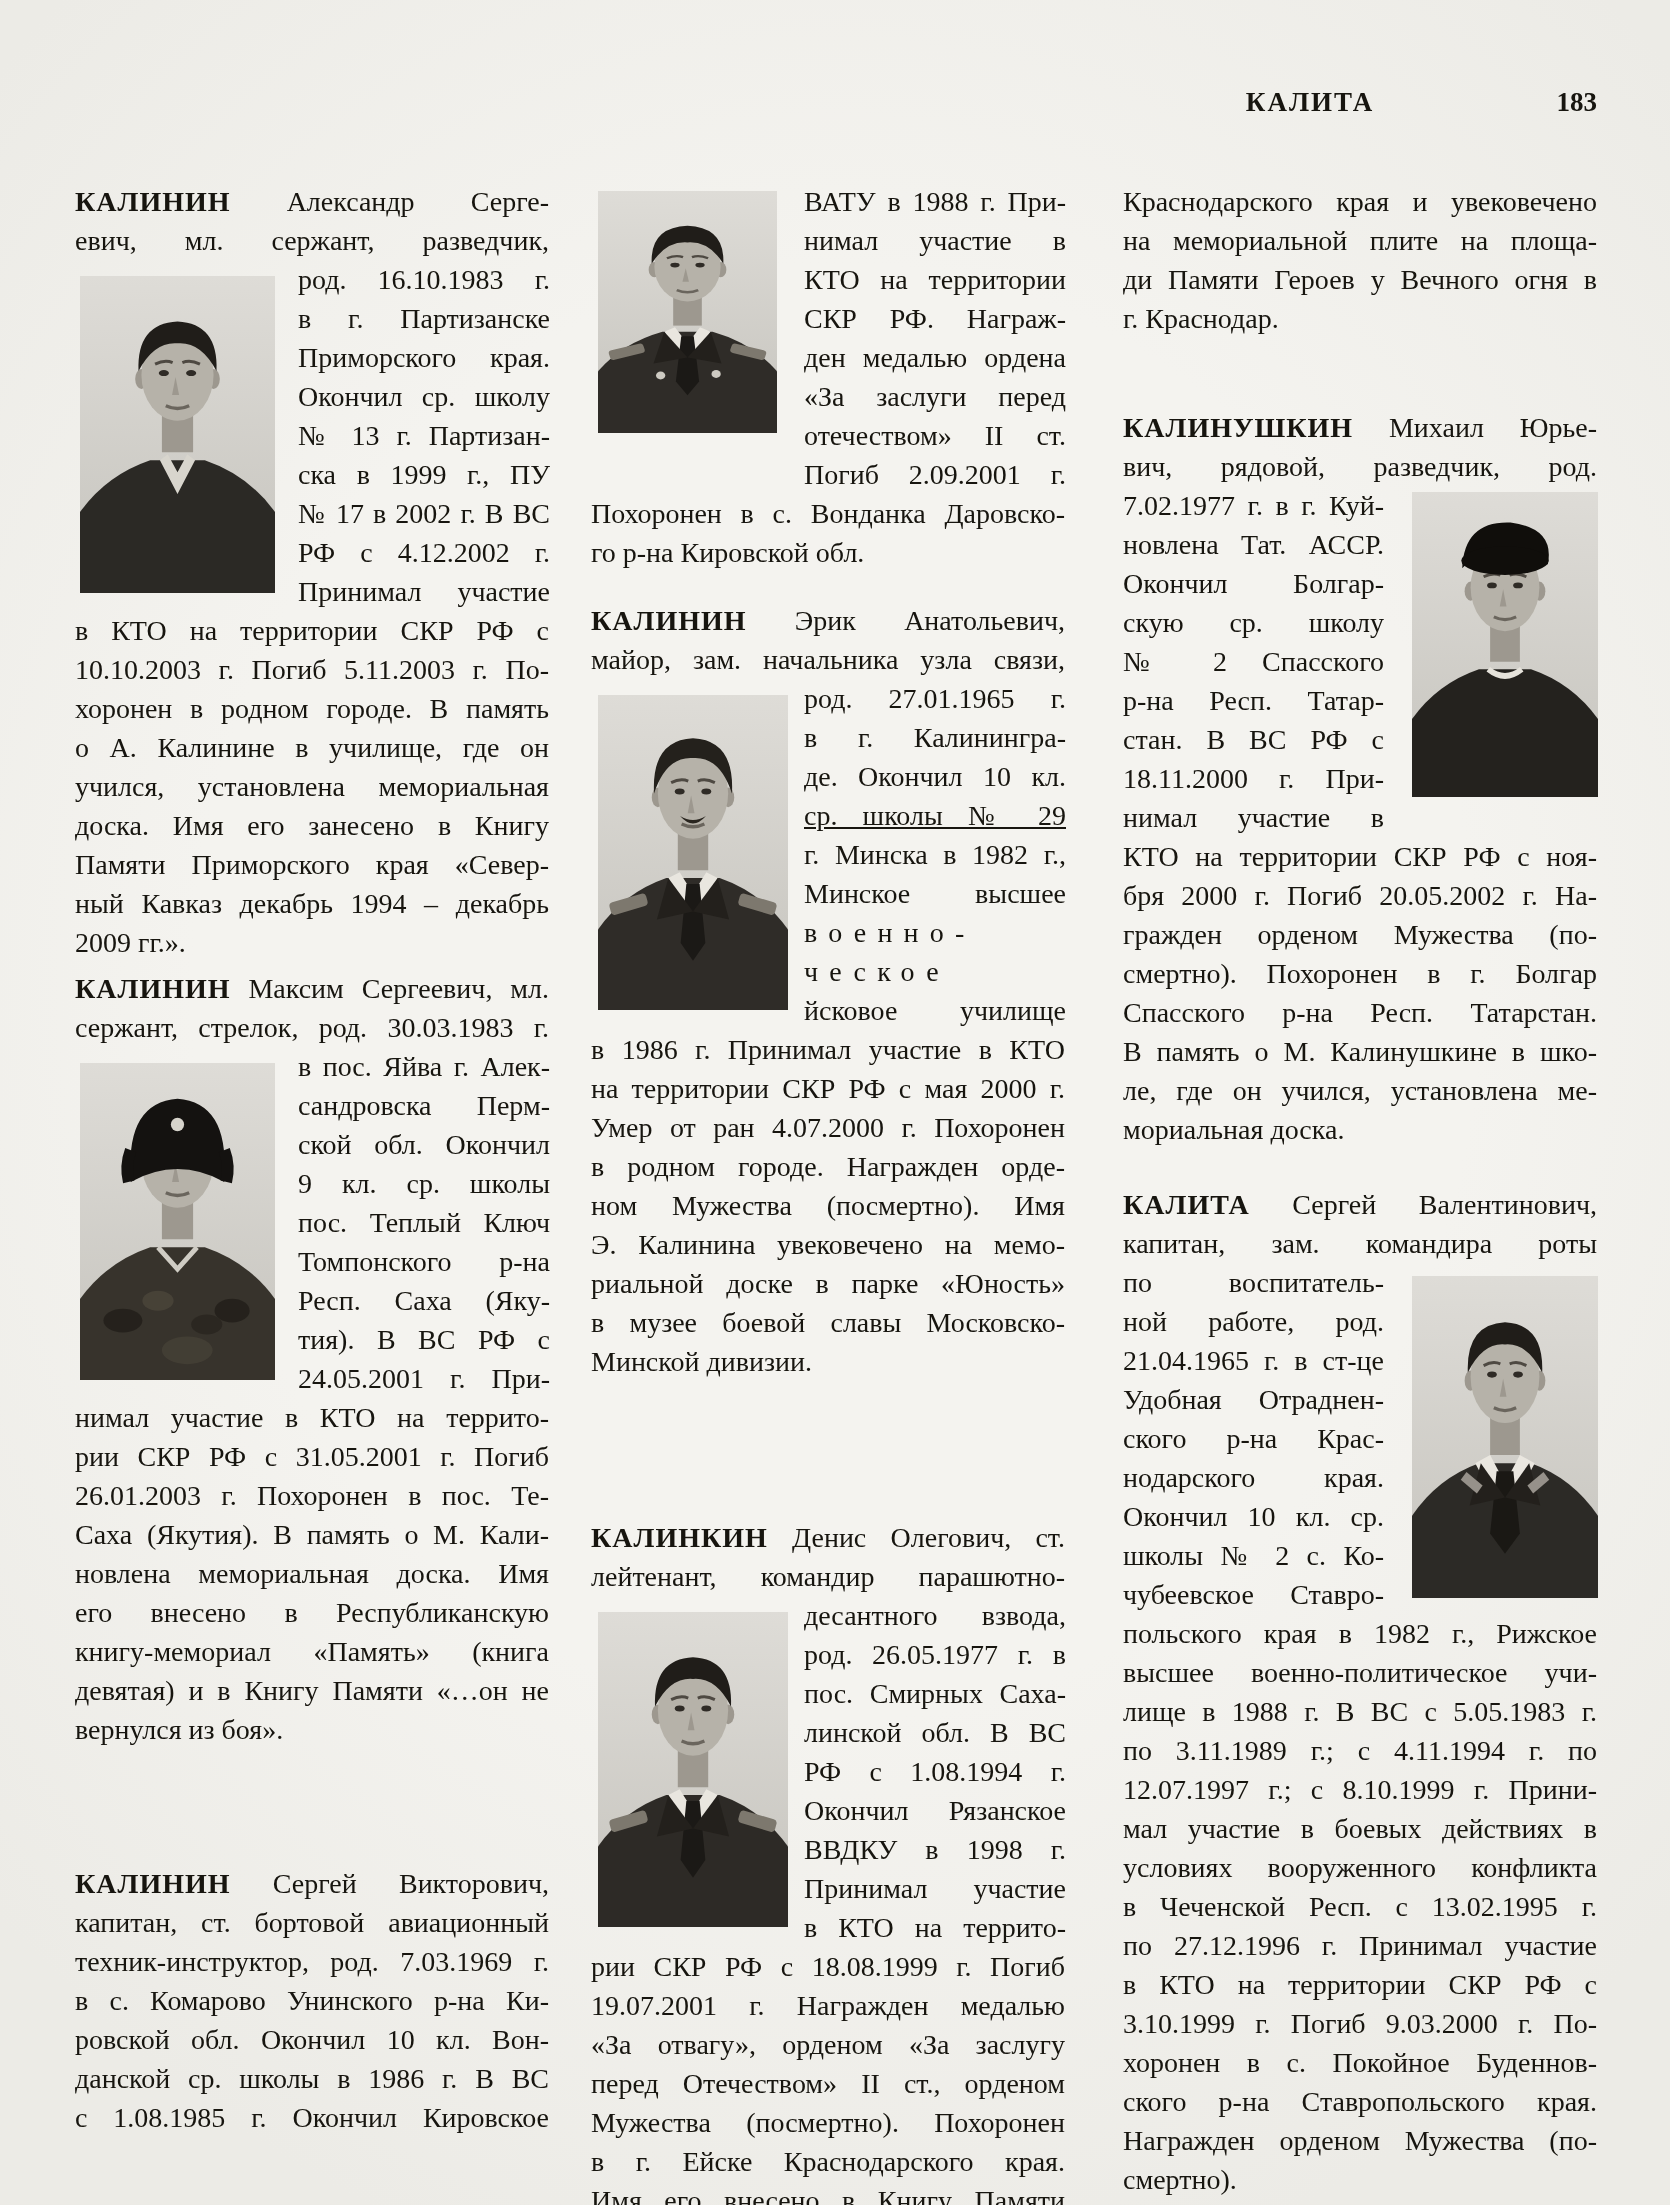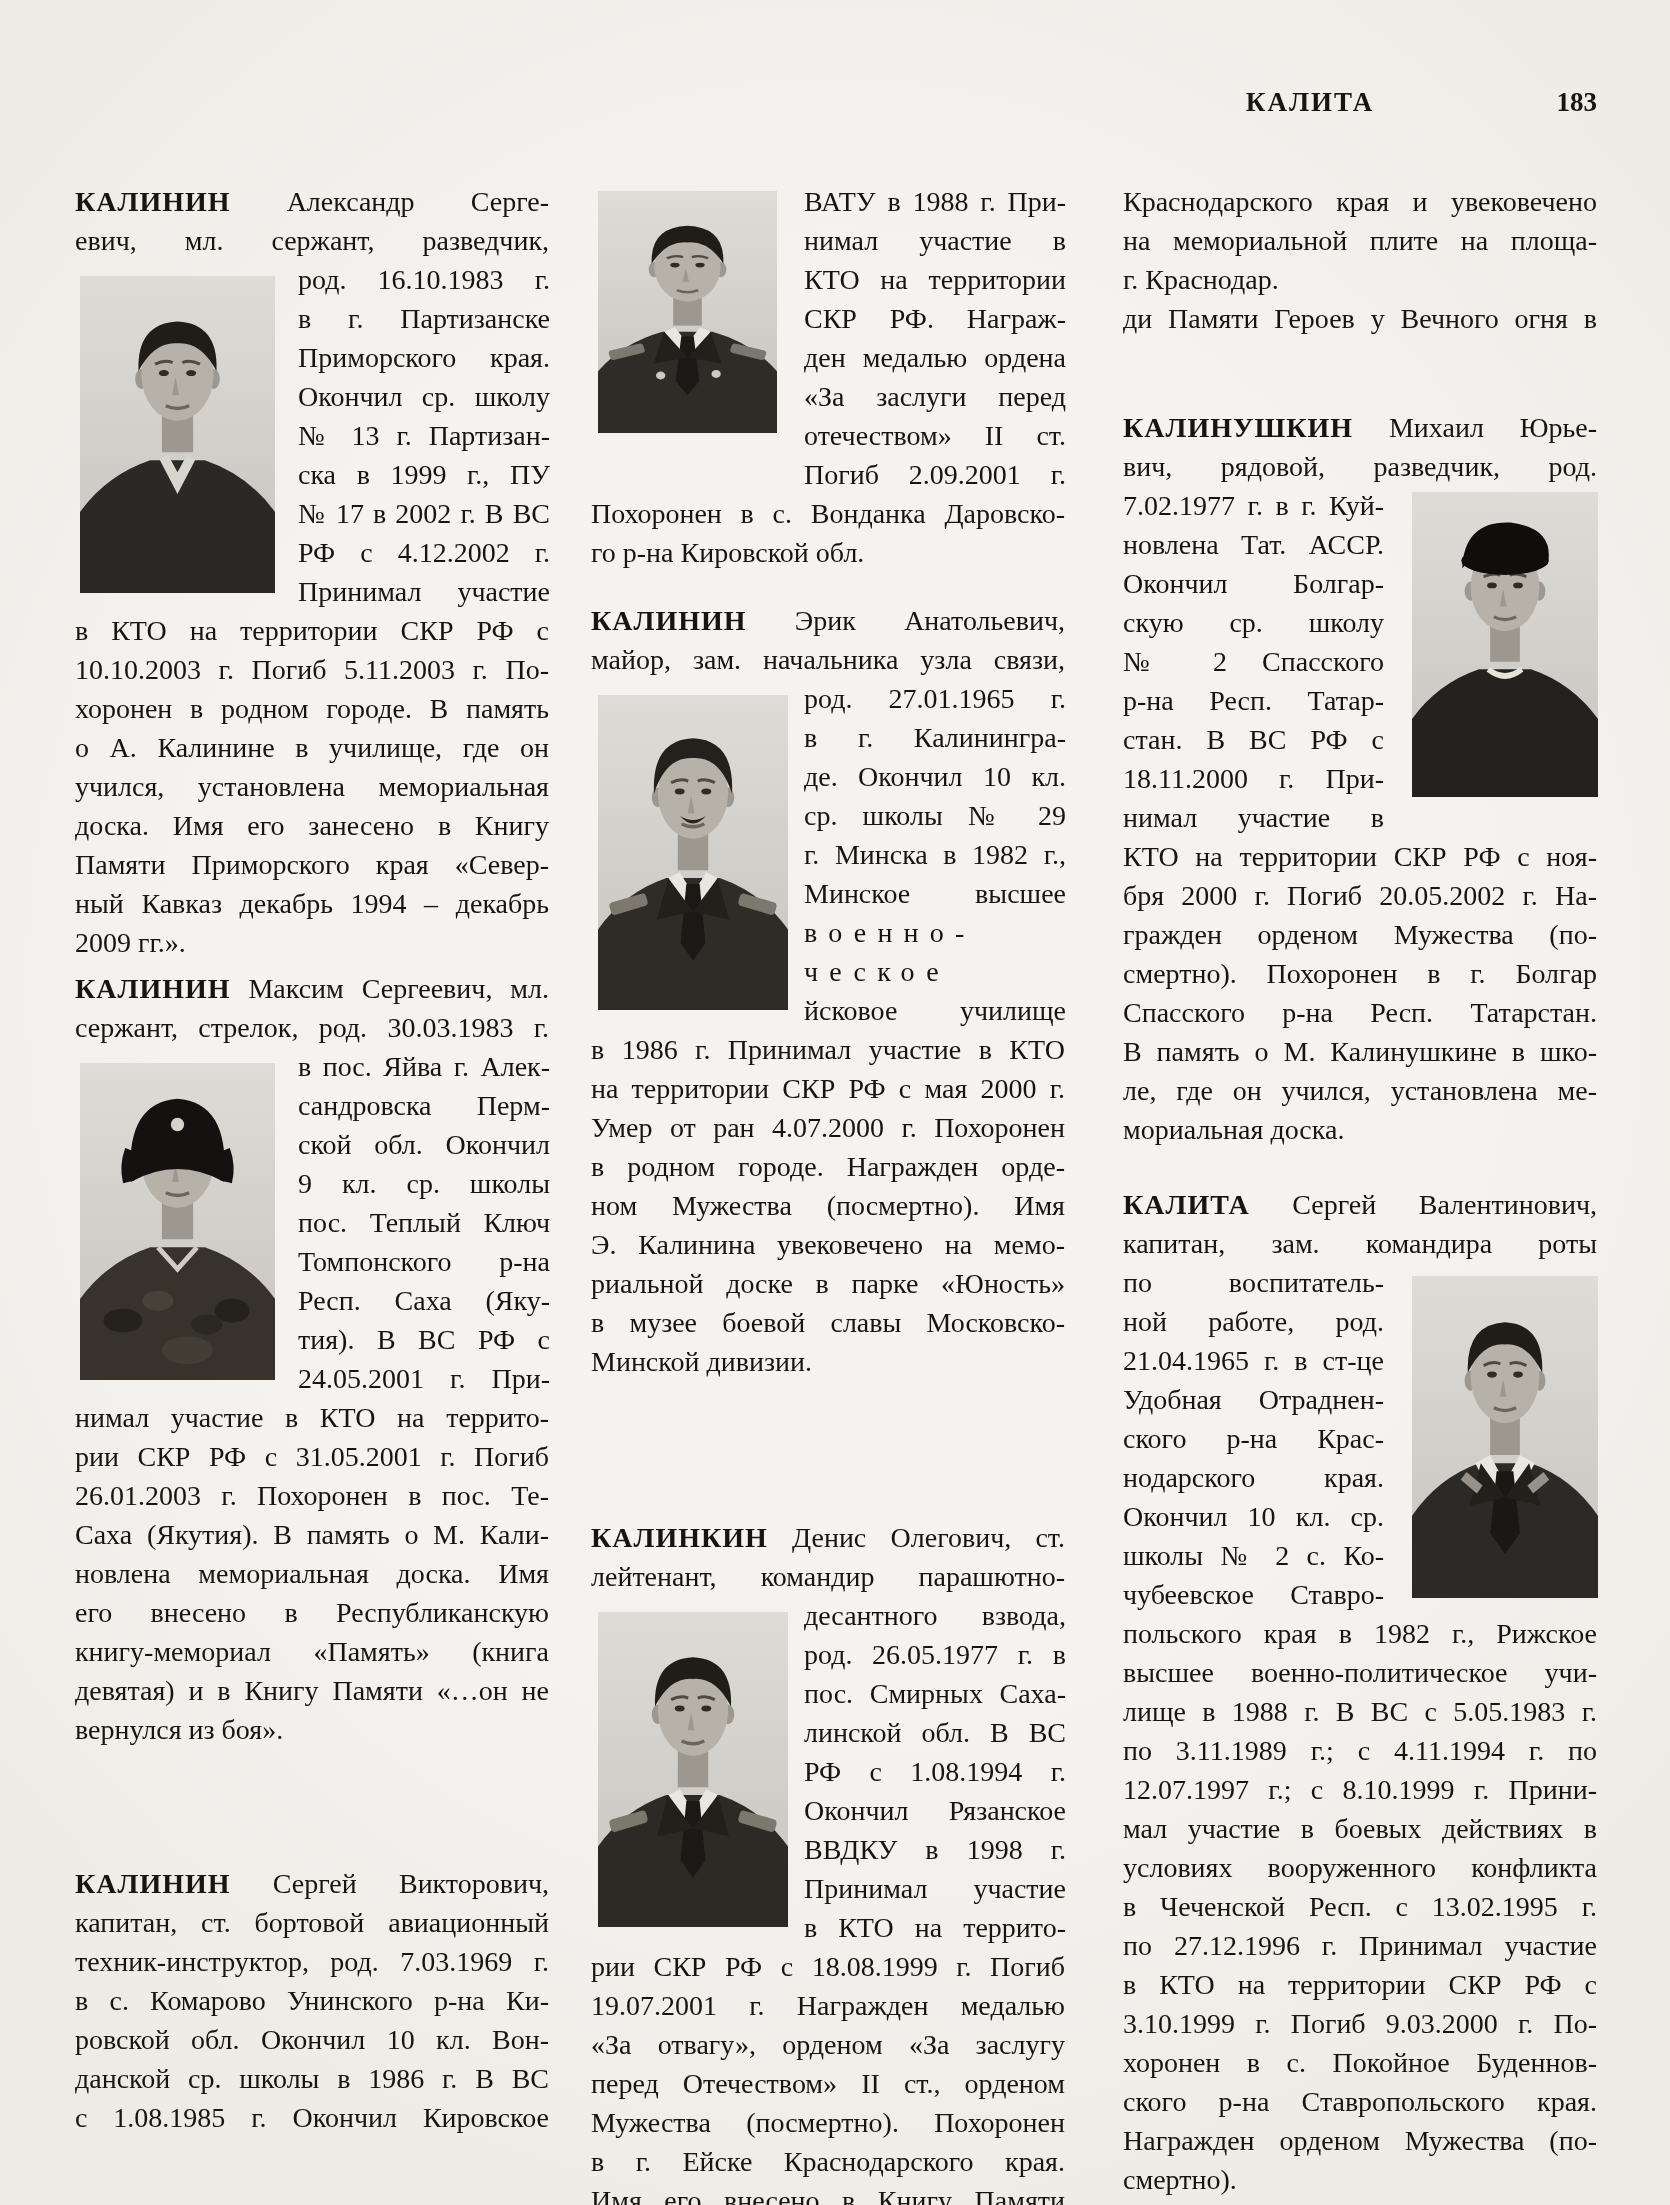--- a/index.html
+++ b/index.html
@@ -228,21 +228,21 @@
             <path d="M63,93 L50,110 L69,114 Z" fill="#23201c"></path>
             <rect x="6" y="103" width="20" height="6.5" rx="2" fill="#7d786e" transform="rotate(-16 16 106)"></rect>
             <rect x="74" y="103" width="20" height="6.5" rx="2" fill="#7d786e" transform="rotate(16 84 106)"></rect>
           </svg>
         </div>
         <div class="line" style="width: 474px;"><span class="hw">КАЛИНИН</span> <span>Эрик Анатольевич,</span></div>
         <div class="line" style="width: 474px;">майор, зам. начальника узла связи,</div>
         <div class="line" style="width: 262px; margin-left: 213px;">род. 27.01.1965 г.</div>
         <div class="line" style="width: 262px; margin-left: 213px;">в г. Калинингра-</div>
         <div class="line" style="width: 262px; margin-left: 213px;">де. Окончил 10 кл.</div>
-        <div class="line" style="width: 262px; margin-left: 213px;">ср. школы № 29</div>
+        <div class="line" style="width: 262px; margin-left: 213px; text-decoration: underline;">ср. школы № 29</div>
         <div class="line" style="width: 262px; margin-left: 213px;">г. Минска в 1982 г.,</div>
         <div class="line" style="width: 262px; margin-left: 213px;">Минское высшее</div>
         <div class="line sp" style="width: 262px; margin-left: 213px;">военно-полити-</div>
         <div class="line sp" style="width: 262px; margin-left: 213px;">ческое общево-</div>
         <div class="line" style="width: 262px; margin-left: 213px;">йсковое училище</div>
         <div class="line" style="width: 474px;">в 1986 г. Принимал участие в КТО</div>
         <div class="line" style="width: 474px;">на территории СКР РФ с мая 2000 г.</div>
         <div class="line" style="width: 474px;">Умер от ран 4.07.2000 г. Похоронен</div>
         <div class="line" style="width: 474px;">в родном городе. Награжден орде-</div>
         <div class="line" style="width: 474px;">ном Мужества (посмертно). Имя</div>
@@ -296,22 +296,22 @@
         <div class="line" style="width: 474px;">19.07.2001 г. Награжден медалью</div>
         <div class="line" style="width: 474px;">«За отвагу», орденом «За заслугу</div>
         <div class="line" style="width: 474px;">перед Отечеством» II ст., орденом</div>
         <div class="line" style="width: 474px;">Мужества (посмертно). Похоронен</div>
         <div class="line" style="width: 474px;">в г. Ейске Краснодарского края.</div>
         <div class="line" style="width: 474px;">Имя его внесено в Книгу Памяти</div>
       </div>
       <div class="block" style="left: 1123px; top: 182px; width: 474px;">
         <div class="line" style="width: 474px;">Краснодарского края и увековечено</div>
         <div class="line" style="width: 474px;">на мемориальной плите на площа-</div>
+        <div class="line" style="width: 474px;">ди Памяти Героев у Вечного огня в</div>
         <div class="line end" style="width: 474px;">г. Краснодар.</div>
-        <div class="line" style="width: 474px;">ди Памяти Героев у Вечного огня в</div>
       </div>
       <div class="block" style="left: 1123px; top: 408px; width: 474px;">
         <div class="photo" style="left: 289px; top: 84px; width: 186px; height: 305px; position: absolute;">
           <svg viewBox="0 0 100 160" preserveAspectRatio="none">
     <defs>
               <linearGradient id="g-soldier-beret" x1="0" y1="0" x2="0" y2="1">
       <stop offset="0" stop-color="#dedcd7"></stop>
                 <stop offset="1" stop-color="#c6c4be"></stop>
     </linearGradient>
             </defs>

